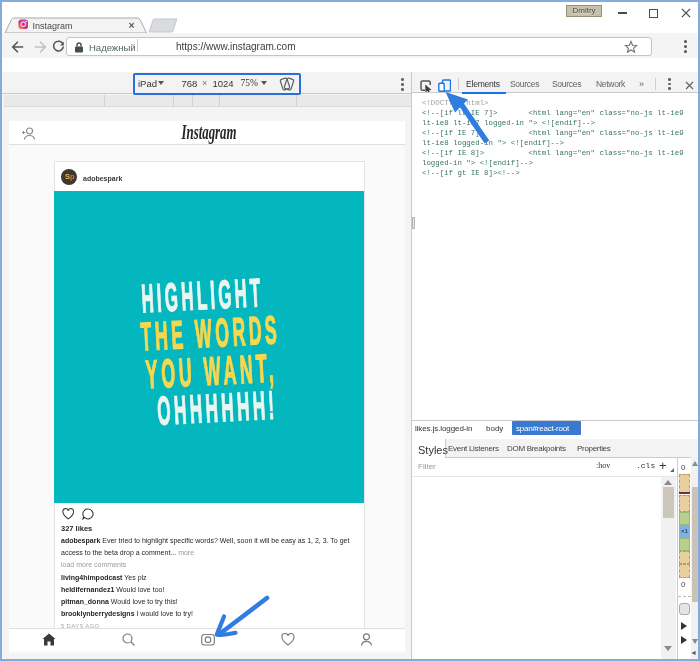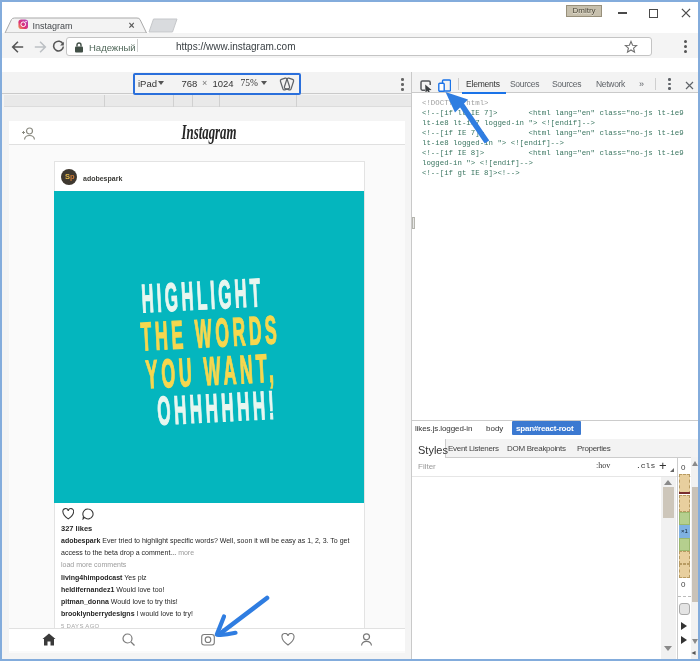--- a/index.html
+++ b/index.html
@@ -210,21 +210,21 @@
 &lt;!--[if IE 8]&gt;          &lt;html lang="en" class="no-js lt-ie9
 logged-in "&gt; &lt;![endif]--&gt;
 &lt;!--[if gt IE 8]&gt;&lt;!--&gt;</pre>
 
 <div class="abs" style="left:409.5px;top:215px;width:3.5px;height:12px;background:#e8e8e8;border:1px solid #b5b5ae;"></div>
 
 <div class="abs" style="left:410px;top:417.5px;width:286px;height:19px;background:#fff;border-top:1px solid #ccc;"></div>
 <div class="abs" style="left:413px;top:422px;font-size:8px;letter-spacing:-0.1px;color:#333;">likes.js.logged-in</div>
 <div class="abs" style="left:484px;top:422px;font-size:8px;color:#333;">body</div>
 <div class="abs" style="left:510px;top:419px;width:69px;height:14px;background:#3b79d1;border-radius:1px;"></div>
-<div class="abs" style="left:514px;top:421.5px;font-size:8px;letter-spacing:-0.2px;font-weight:bold;color:#fff;">span#react-root</div>
+<div class="abs" style="left:514px;top:421.5px;font-size:8px;letter-spacing:-0.2px;font-weight:normal;color:#fff;">span#react-root</div>
 
 <div class="abs" style="left:410px;top:436.5px;width:286px;height:19px;background:#f3f3f3;border-bottom:1px solid #ccc;"></div>
 <div class="abs" style="left:409px;top:436.5px;width:35px;height:19px;background:#fff;border-left:1px solid #ccc;border-right:1px solid #ccc;"></div>
 <div class="abs" style="left:416px;top:441.5px;font-size:11px;color:#333;">Styles</div>
 <div class="abs" style="left:446px;top:441.5px;font-size:8px;letter-spacing:-0.3px;color:#444;">Event Listeners</div>
 <div class="abs" style="left:505px;top:441.5px;font-size:8px;letter-spacing:-0.3px;color:#444;">DOM Breakpoints</div>
 <div class="abs" style="left:575px;top:441.5px;font-size:8px;letter-spacing:-0.3px;color:#444;">Properties</div>
 
 <div class="abs" style="left:410px;top:455.5px;width:286px;height:19px;background:#fff;border-bottom:1px solid #e6e6e6;"></div>
 <div class="abs" style="left:416px;top:459.5px;font-size:8px;color:#999;">Filter</div>

